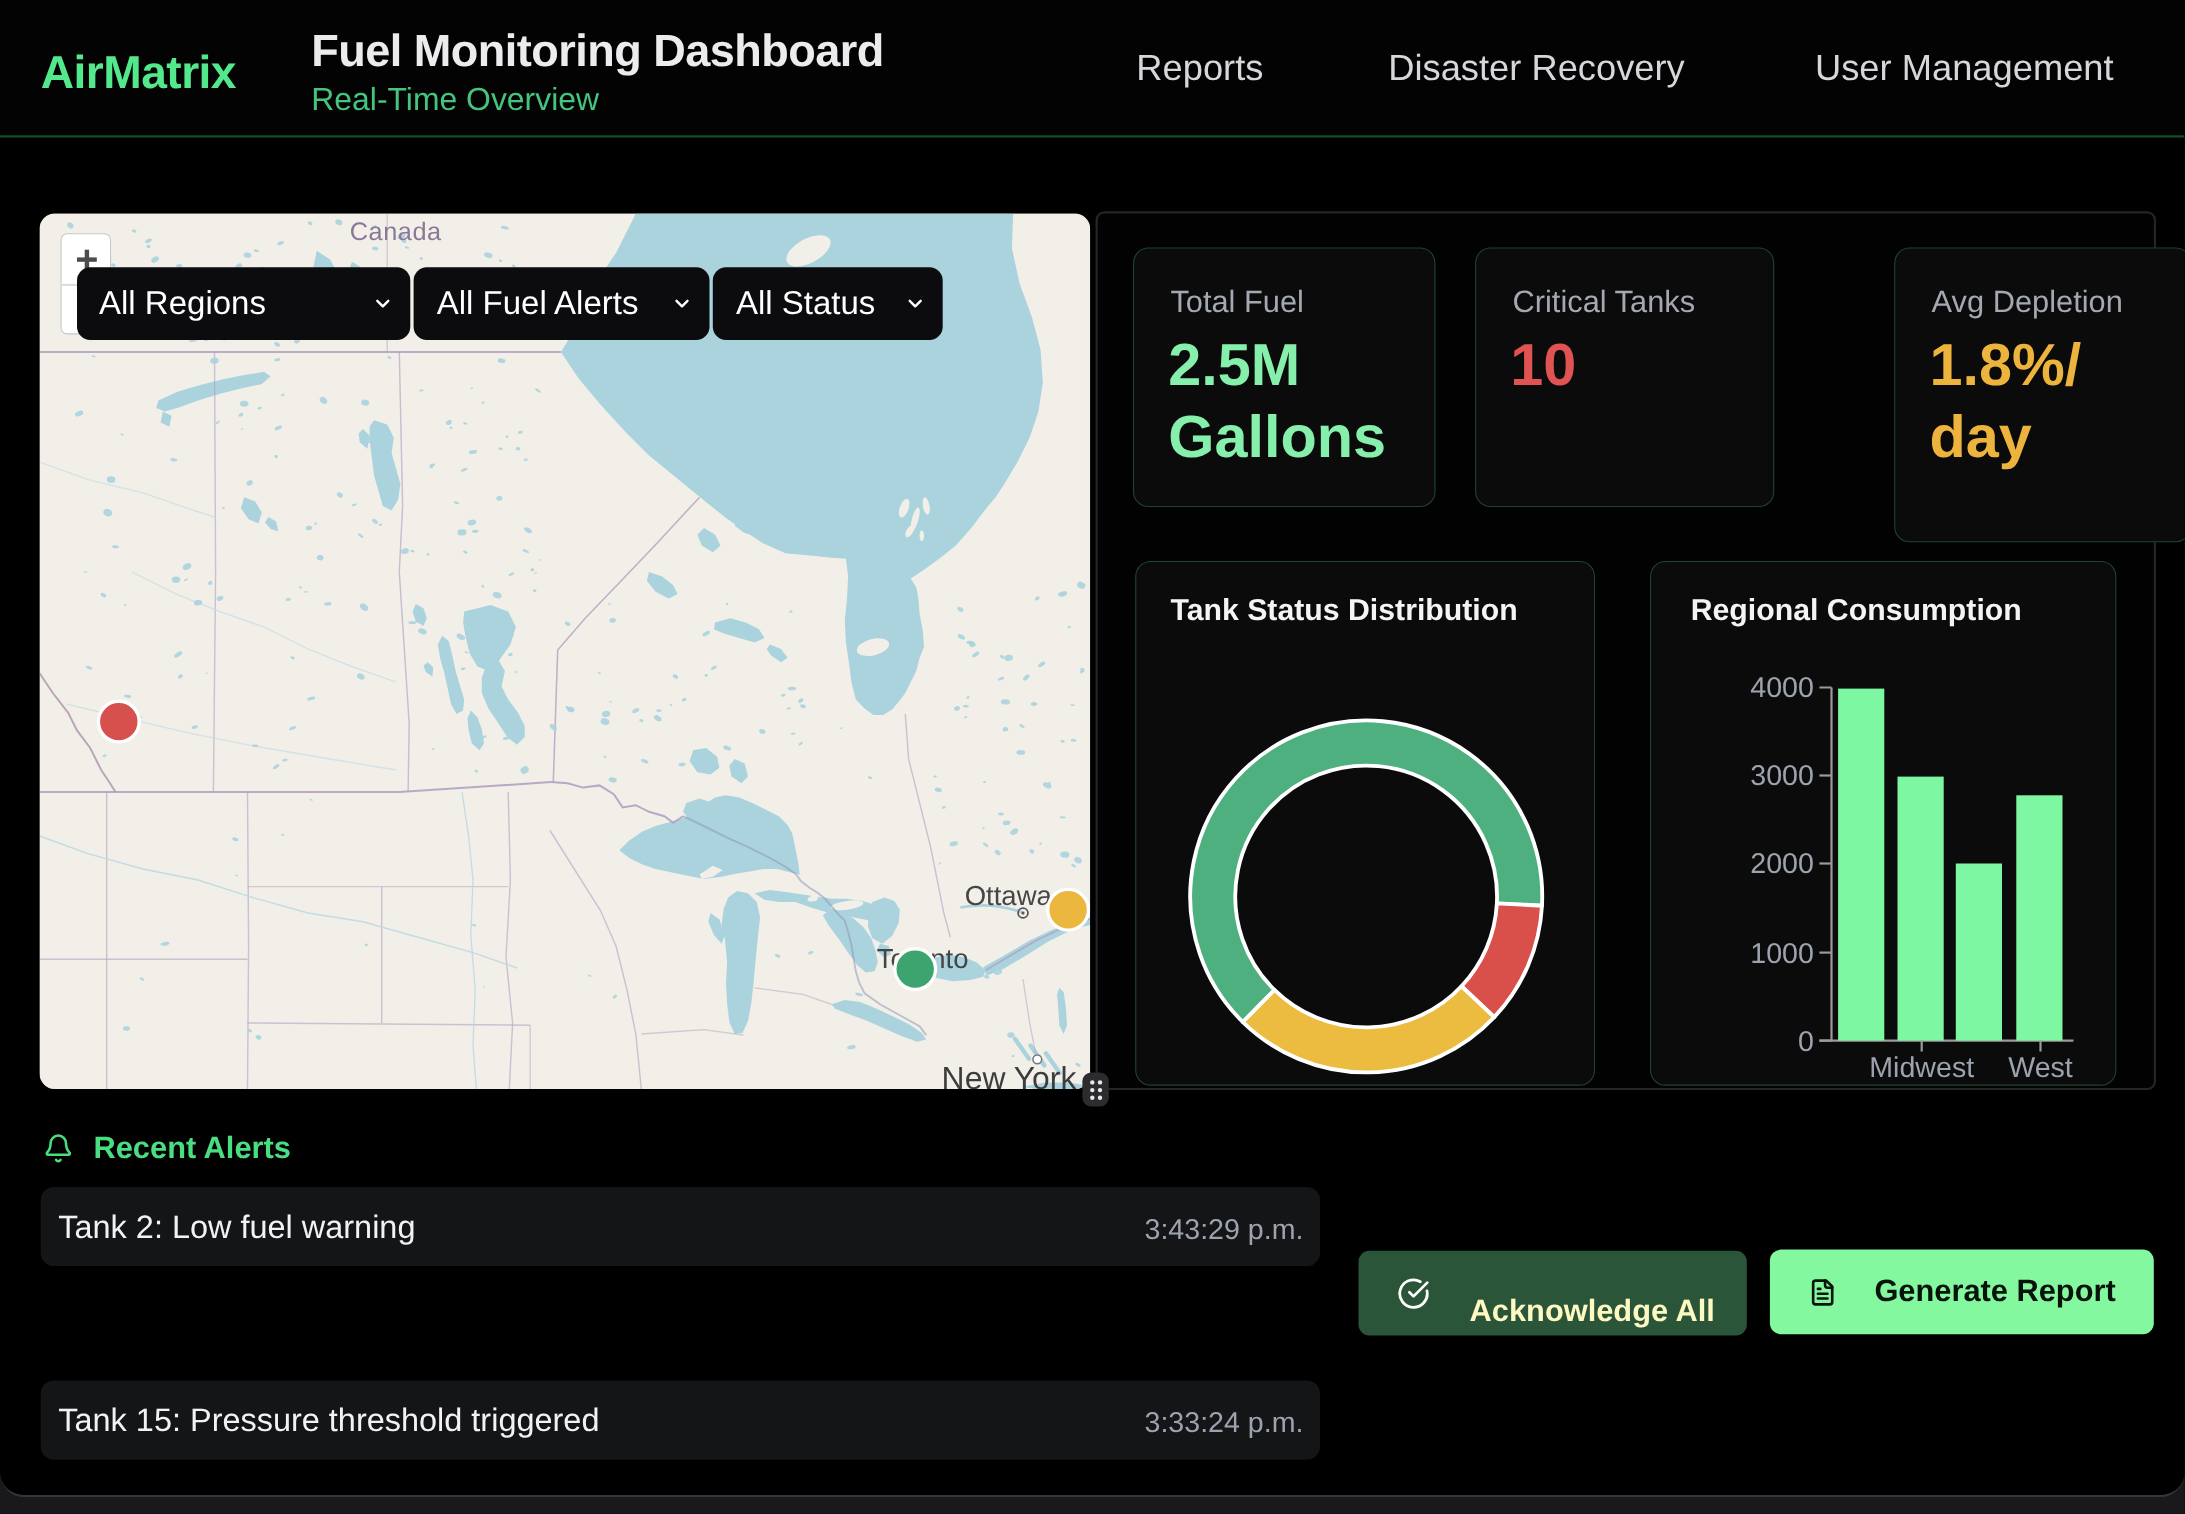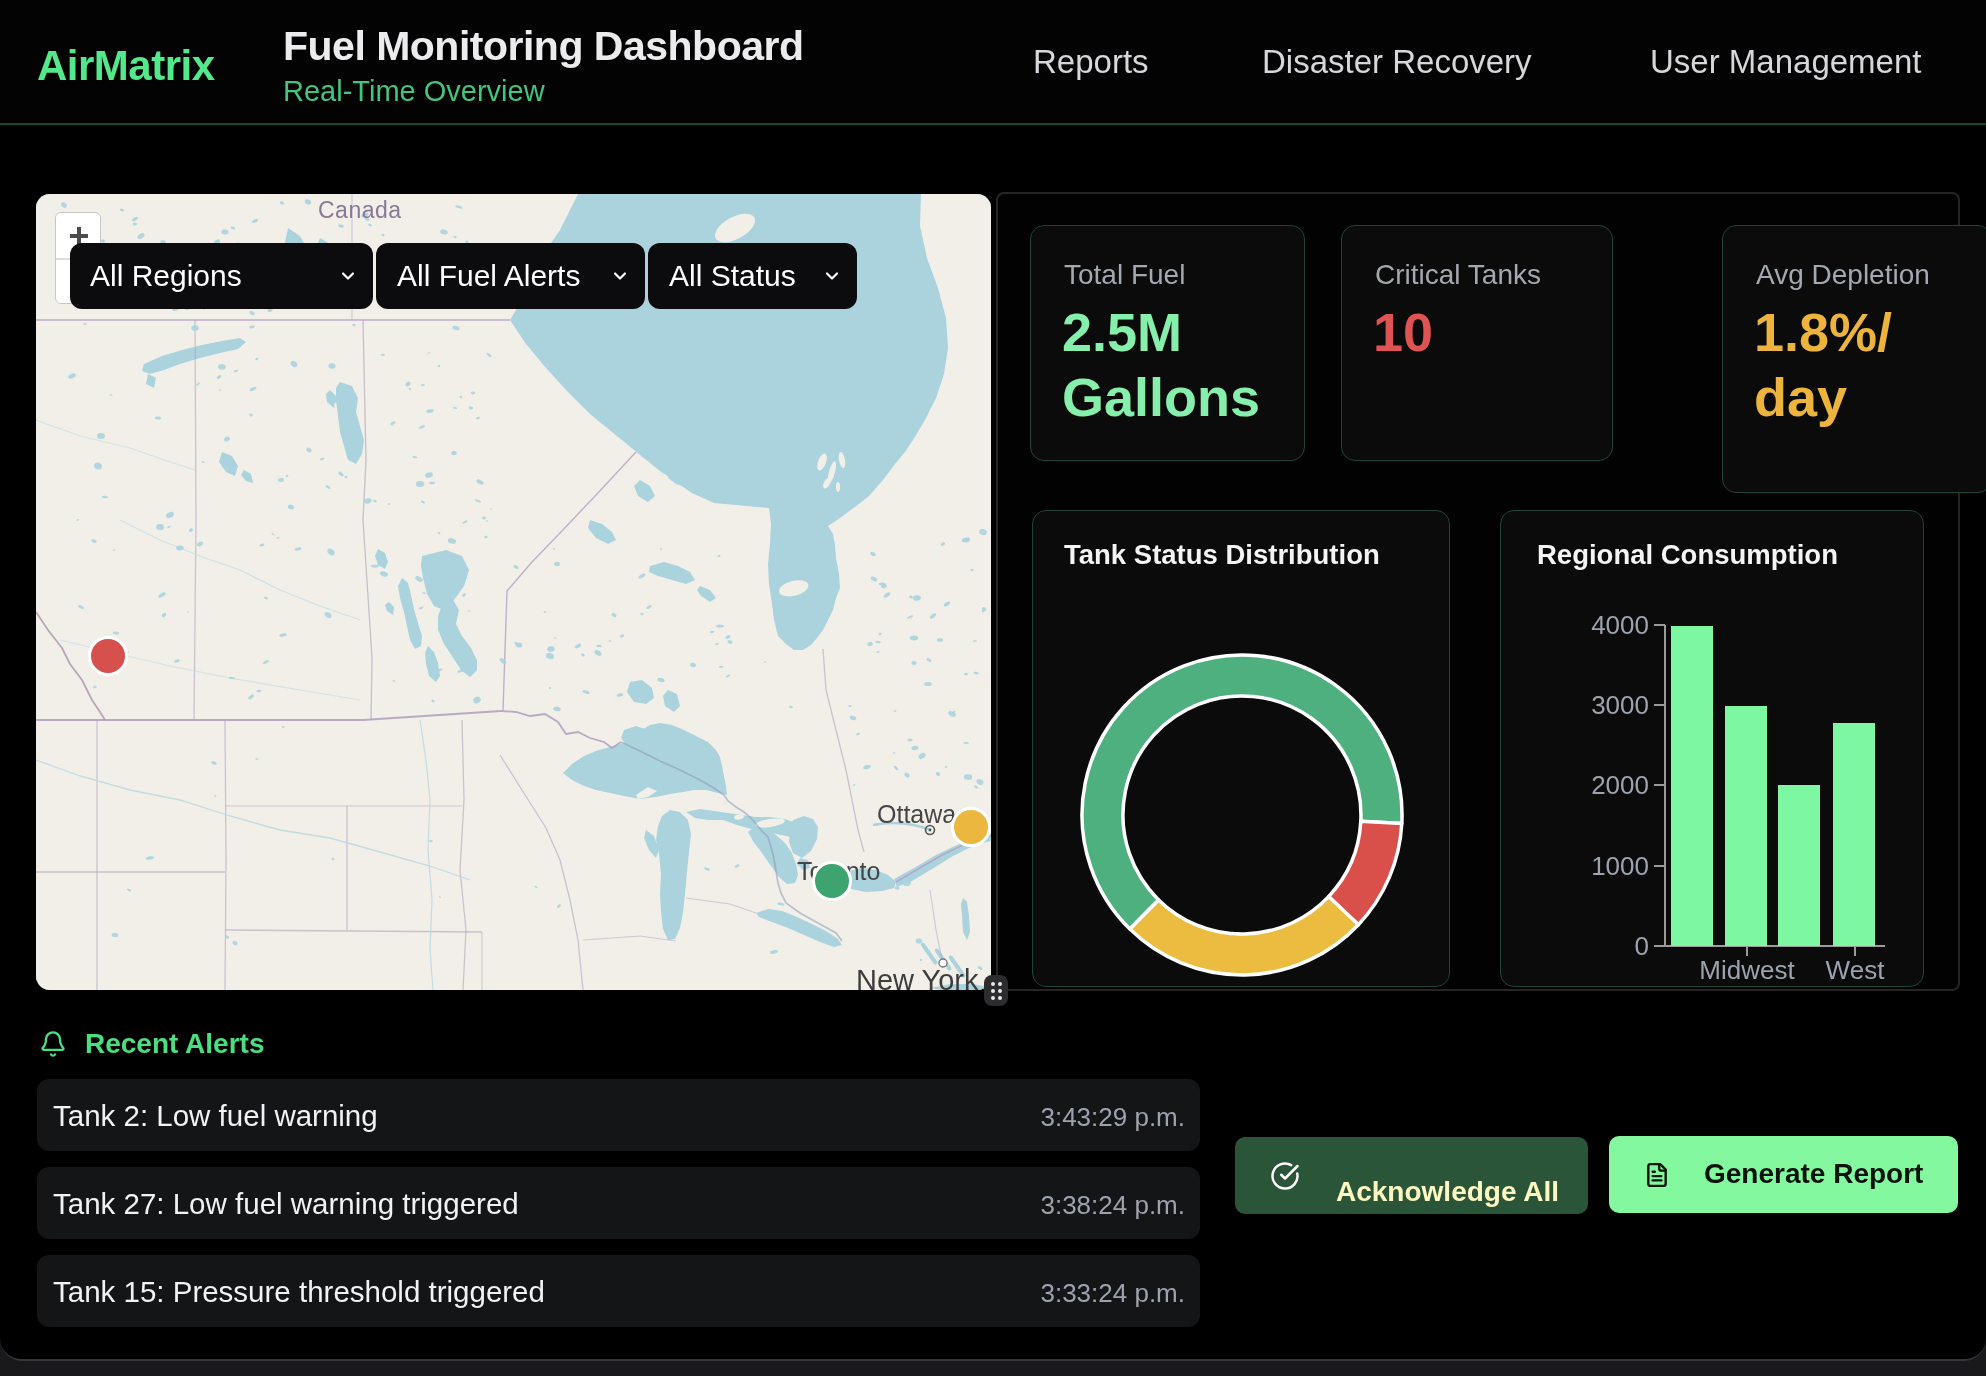--- a/index.html
+++ b/index.html
@@ -490,24 +490,20 @@
   <div class="abs" style="left:39px;top:1030px"><svg width="28" height="28" viewBox="0 0 24 24" fill="none" stroke="#4ade80" stroke-width="2" stroke-linecap="round" stroke-linejoin="round">
         <path d="M10.268 21a2 2 0 0 0 3.464 0"></path>
         <path d="M3.262 15.326A1 1 0 0 0 4 17h16a1 1 0 0 0 .74-1.673C19.41 13.956 18 12.499 18 8A6 6 0 0 0 6 8c0 4.499-1.41 5.956-2.736 7.327"></path>
       </svg></div>
   <div class="abs" style="left:85px;top:1028px;font-size:28px;font-weight:bold;color:#4ade80">Recent Alerts</div>
 
   <div class="abs" style="left:37px;top:1079px;width:1163px;height:72px;background:#131517;border-radius:12px">
     <div class="abs" style="left:16px;top:20px;font-size:29.5px;color:#f2f2f4">Tank 2: Low fuel warning</div>
     <div class="abs" style="right:15px;top:23px;font-size:26px;color:#9ca3af">3:43:29 p.m.</div>
   </div>
-  <div class="abs" style="left:37px;top:1167px;width:1163px;height:72px;background:#131517;border-radius:12px">
-    <div class="abs" style="left:16px;top:20px;font-size:29.5px;color:#f2f2f4">Tank 27: Low fuel warning triggered</div>
-    <div class="abs" style="right:15px;top:23px;font-size:26px;color:#9ca3af">3:38:24 p.m.</div>
-  </div>
   <div class="abs" style="left:37px;top:1255px;width:1163px;height:72px;background:#131517;border-radius:12px">
     <div class="abs" style="left:16px;top:20px;font-size:29.5px;color:#f2f2f4">Tank 15: Pressure threshold triggered</div>
     <div class="abs" style="right:15px;top:23px;font-size:26px;color:#9ca3af">3:33:24 p.m.</div>
   </div>
 
   <div class="abs" style="left:1235px;top:1137px;width:353px;height:77px;background:#2b5539;border-radius:10px">
     <span class="abs" style="left:35px;top:24px"><svg width="30" height="30" viewBox="0 0 24 24" fill="none" stroke="#fff" stroke-width="2" stroke-linecap="round" stroke-linejoin="round">
           <path d="M21.801 10A10 10 0 1 1 17 3.335"></path>
           <path d="m9 11 3 3L22 4"></path>
         </svg></span>

